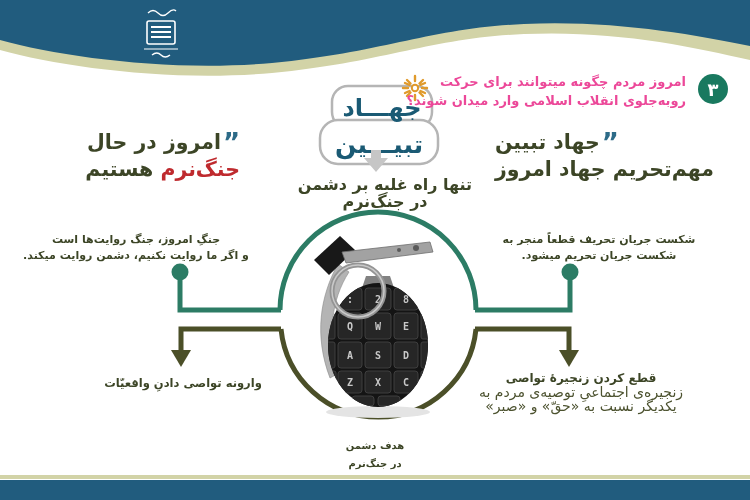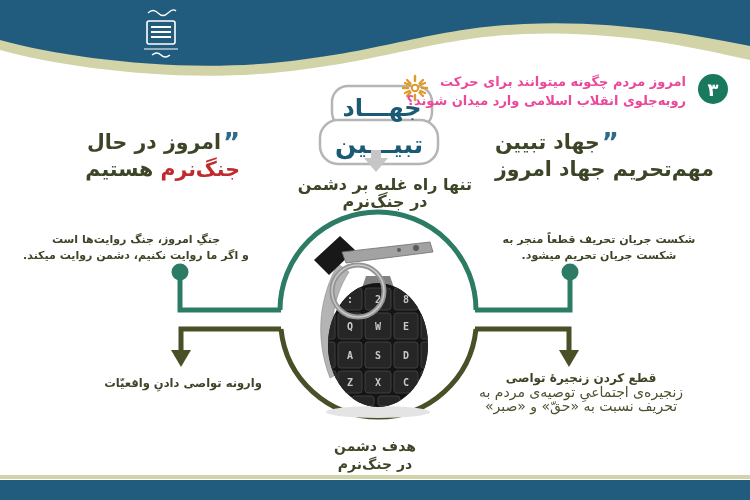--- a/index.html
+++ b/index.html
@@ -14,21 +14,21 @@
   .headline .q{color:#2d6b88;font-size:26px;line-height:10px;position:relative;top:3px;margin-left:2px;}
   .headline-left{right:510px;text-align:right;}
   .headline-right{right:36px;text-align:left;}
   .red{color:#bf2a2e;}
   .body-left{right:494px;top:232px;width:240px;text-align:center;font-size:11px;font-weight:bold;line-height:15.5px;}
   .body-right{left:487px;top:232px;width:224px;text-align:center;font-size:11px;font-weight:bold;line-height:15.5px;}
   .callout-left{left:70px;top:376px;width:226px;text-align:center;font-size:11.5px;font-weight:bold;}
   .callout-right{left:468px;top:371px;width:226px;text-align:center;}
   .callout-right .t{font-size:12px;font-weight:bold;line-height:15px;}
   .callout-right .s{font-size:14px;font-weight:normal;line-height:13.5px;color:#4c522f;}
-  .target{left:275px;top:437px;width:200px;text-align:center;font-size:14px;font-weight:bold;line-height:18px;}
+  .target{left:275px;top:437px;width:200px;text-align:center;font-size:10px;font-weight:bold;line-height:18px;}
 </style>
 </head>
 <body>
 
 <div class="page">
 
   <svg class="layer" width="750" height="500" viewBox="0 0 750 500">
     <defs>
       <clipPath id="bodyclip">
           <ellipse cx="378" cy="345" rx="50" ry="62"></ellipse>
@@ -171,21 +171,21 @@
   <div class="txt body-right">
     <div>شکست جریان تحریف قطعاً منجر به</div>
     <div>شکست جریان تحریم میشود.</div>
   </div>
 
   <div class="txt callout-left">وارونه تواصی دادنِ واقعیّات</div>
 
   <div class="txt callout-right">
     <div class="t">قطع کردن زنجیرهٔ تواصی</div>
     <div class="s">زنجیره‌ی اجتماعیِ توصیه‌ی مردم به</div>
-    <div class="s">تحریف نسبت به «حقّ» و «صبر»</div>
+    <div class="s">یکدیگر نسبت به «حقّ» و «صبر»</div>
   </div>
 
   <div class="txt target">
     <div>هدف دشمن</div>
     <div>در جنگ‌نرم</div>
   </div>
 
 </div>
 
 </body></html>

